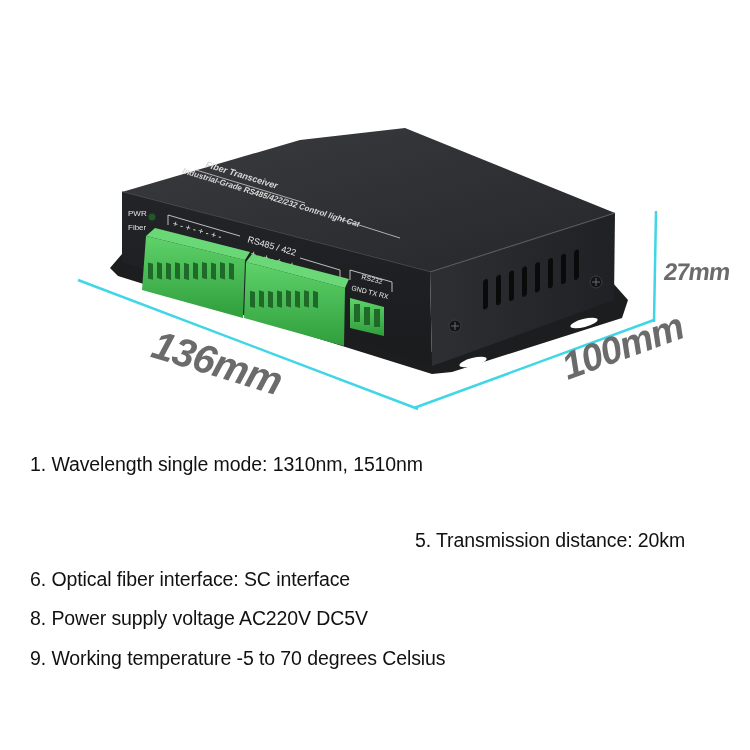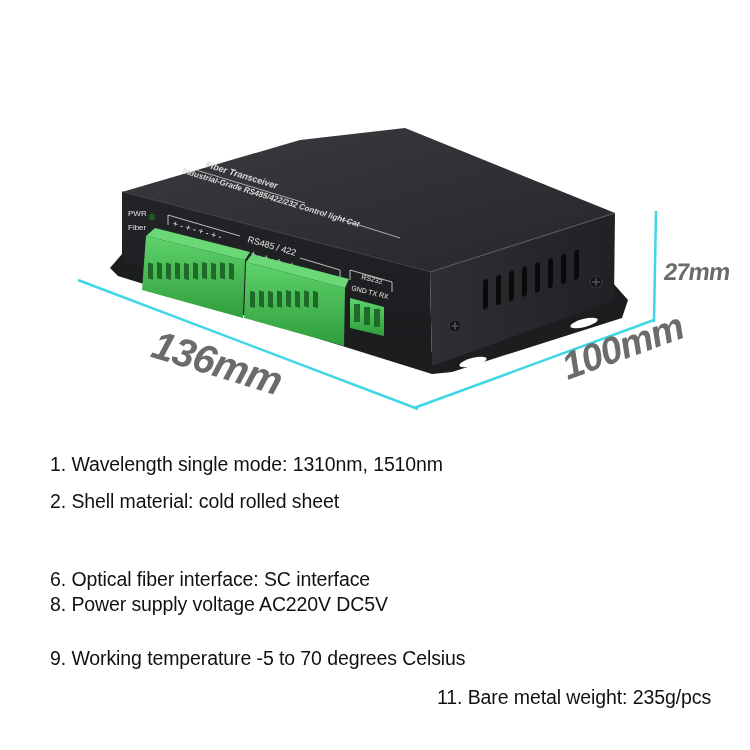--- a/index.html
+++ b/index.html
@@ -6,21 +6,21 @@
     body { width: 750px; height: 750px; position: relative; overflow: hidden;
            font-family: "Liberation Sans", sans-serif; }
     #product-figure { position: absolute; left: 0; top: 0; width: 750px; height: 440px; }
     .dim-label { position: absolute; font-family: "Liberation Sans", sans-serif; font-weight: bold;
                  font-style: italic; color: #6b6b6b; letter-spacing: -1px; white-space: nowrap; }
     #dim-length { left: 160px; top: 322px; font-size: 40px; transform: rotate(17deg); transform-origin: left top; }
     #dim-width  { left: 556px; top: 348px; font-size: 38px; transform: rotate(-20deg); transform-origin: left top; }
     #dim-height { left: 664px; top: 258px; font-size: 24px; font-style: normal; transform: skewX(-8deg); }
     .specs { position: absolute; left: 0; top: 445px; width: 750px; }
     .spec-row { position: absolute; left: 0; width: 750px; height: 30px; }
-    .spec { position: absolute; font-size: 19.5px; color: #111111; white-space: nowrap; letter-spacing: -0.1px; margin-left: 20px; }
+    .spec { position: absolute; font-size: 19.5px; color: #111111; white-space: nowrap; letter-spacing: -0.1px; }
   </style>
 </head>
 <body>
 
 <svg id="product-figure" viewBox="0 0 750 440" xmlns="http://www.w3.org/2000/svg">
   <defs>
     <linearGradient id="topGrad" x1="0" y1="0" x2="1" y2="1">
       <stop offset="0" stop-color="#3a3b3f"></stop>
       <stop offset="1" stop-color="#26272a"></stop>
     </linearGradient>
@@ -145,29 +145,28 @@
 
 <div id="dim-length" class="dim-label">136mm</div>
 <div id="dim-width" class="dim-label">100mm</div>
 <div id="dim-height" class="dim-label">27mm</div>
 
 <div class="specs">
   <div class="spec-row" style="top:8px">
     <span class="spec" style="left:30px">1. Wavelength single mode: 1310nm, 1510nm</span>
   </div>
   <div class="spec-row" style="top:45px">
-    <span class="spec" style="left:30px">2. Shell material: cold rolled sheet</span>
   </div>
   <div class="spec-row" style="top:84px">
+    <span class="spec" style="left:415px">5. Transmission distance: 20km</span>
   </div>
   <div class="spec-row" style="top:123px">
     <span class="spec" style="left:30px">6. Optical fiber interface: SC interface</span>
   </div>
-  <div class="spec-row" style="top:148px">
+  <div class="spec-row" style="top:162px">
     <span class="spec" style="left:30px">8. Power supply voltage AC220V DC5V</span>
   </div>
   <div class="spec-row" style="top:202px">
     <span class="spec" style="left:30px">9. Working temperature -5 to 70 degrees Celsius</span>
   </div>
   <div class="spec-row" style="top:241px">
-    <span class="spec" style="left:417px">11. Bare metal weight: 235g/pcs</span>
   </div>
 </div>
 
 </body></html>

